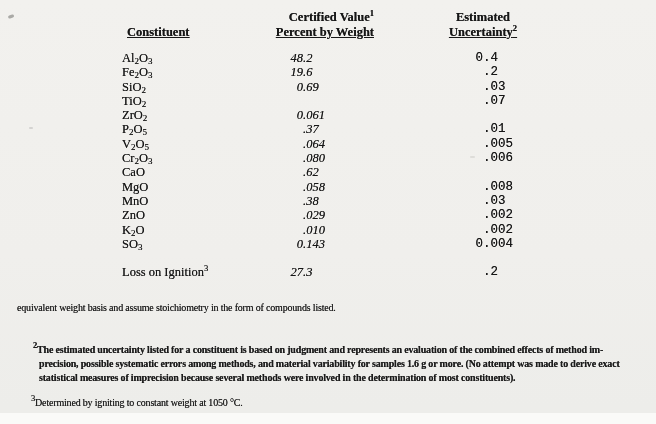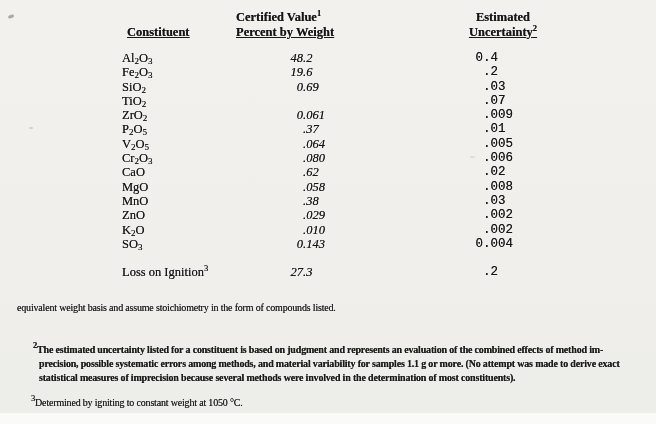--- a/index.html
+++ b/index.html
@@ -15,22 +15,22 @@
   }
   .ink{text-shadow:0 0 .5px rgba(25,25,25,.75);}
   sup{font-size:8.5px;vertical-align:5px;line-height:0;}
   sub{font-size:9px;vertical-align:-2px;line-height:0;}
 
   
   .thead{position:absolute;left:0;top:0;width:656px;font-weight:bold;font-size:12.5px;}
   .hl1{position:absolute;top:10px;left:0;width:656px;height:15px;}
   .hl2{position:absolute;top:25px;left:0;width:620px;height:16px;padding-left:36px;}
   .c1h{position:absolute;left:127px;}
-  .c2h{position:absolute;left:236px;width:130px;text-align:left;}
-  .c3h{position:absolute;left:410px;width:186px;text-align:center;}
+  .c2h{position:absolute;left:244px;width:130px;text-align:right;}
+  .c3h{position:absolute;left:390px;width:186px;text-align:center;}
   .u{text-decoration:underline;}
 
   
   .tbody{position:absolute;left:0;top:51px;width:656px;}
   .row{position:relative;height:14.3px;font-size:12.5px;line-height:14.3px;}
   .row .c1{position:absolute;left:122px;white-space:nowrap;}
   .row .c2{position:absolute;left:240px;width:130px;white-space:nowrap;font-style:italic;}
   .row .c3{position:absolute;left:390px;width:200px;white-space:nowrap;font-family:Liberation Mono, monospace;}
   .ip{display:inline-block;text-align:right;}
   .c2 .ip{width:63px;}
@@ -95,21 +95,20 @@
   </div>
 
   <div class="row">
     <span class="c1">TiO<sub>2</sub></span>
     <span class="c3"><span class="ip"></span><span class="fp">.07</span></span>
   </div>
 
   <div class="row">
     <span class="c1">ZrO<sub>2</sub></span>
     <span class="c2"><span class="ip">0</span><span class="fp">.061</span></span>
-    <span class="c3"><span class="ip"></span><span class="fp">.009</span></span>
   </div>
 
   <div class="row">
     <span class="c1">P<sub>2</sub>O<sub>5</sub></span>
     <span class="c2"><span class="ip"></span><span class="fp">.37</span></span>
     <span class="c3"><span class="ip"></span><span class="fp">.01</span></span>
   </div>
 
   <div class="row">
     <span class="c1">V<sub>2</sub>O<sub>5</sub></span>
@@ -119,21 +118,20 @@
 
   <div class="row">
     <span class="c1">Cr<sub>2</sub>O<sub>3</sub></span>
     <span class="c2"><span class="ip"></span><span class="fp">.080</span></span>
     <span class="c3"><span class="ip"></span><span class="fp">.006</span></span>
   </div>
 
   <div class="row">
     <span class="c1">CaO</span>
     <span class="c2"><span class="ip"></span><span class="fp">.62</span></span>
-    <span class="c3"><span class="ip"></span><span class="fp">.02</span></span>
   </div>
 
   <div class="row">
     <span class="c1">MgO</span>
     <span class="c2"><span class="ip"></span><span class="fp">.058</span></span>
     <span class="c3"><span class="ip"></span><span class="fp">.008</span></span>
   </div>
 
   <div class="row">
     <span class="c1">MnO</span>
@@ -165,21 +163,21 @@
     <span class="c3"><span class="ip"></span><span class="fp">.2</span></span>
   </div>
 </div>
 
   <div>
     <div class="fn fn1 ink" id="fn0">
         <div class="line">equivalent weight basis and assume stoichiometry in the form of compounds listed.</div>
       </div>
     <div class="fn fn2 ink" id="fn1">
         <div class="line"><sup>2</sup>The estimated uncertainty listed for a constituent is based on judgment and represents an evaluation of the combined effects of method im-</div>
-        <div class="line">precision, possible systematic errors among methods, and material variability for samples 1.1 g or more.  (No attempt was made to derive exact</div>
+        <div class="line">precision, possible systematic errors among methods, and material variability for samples 1.6 g or more.  (No attempt was made to derive exact</div>
         <div class="line">statistical measures of imprecision because several methods were involved in the determination of most constituents).</div>
       </div>
     <div class="fn fn3 ink" id="fn2">
         <div class="line"><sup>3</sup>Determined by igniting to constant weight at 1050 °C.</div>
       </div>
   </div>
 
   <div class="bottom-strip"></div>
 </div>
 

